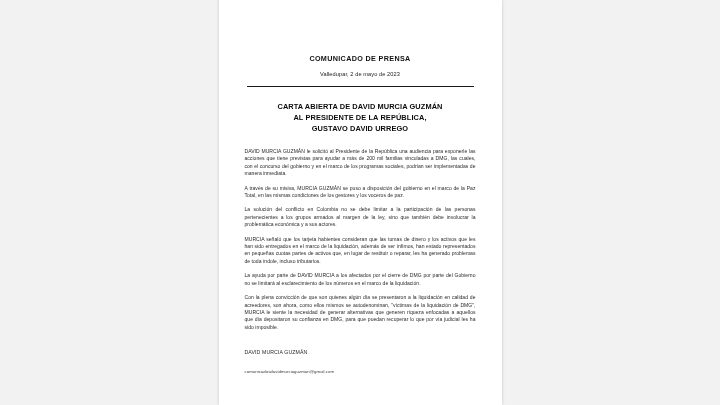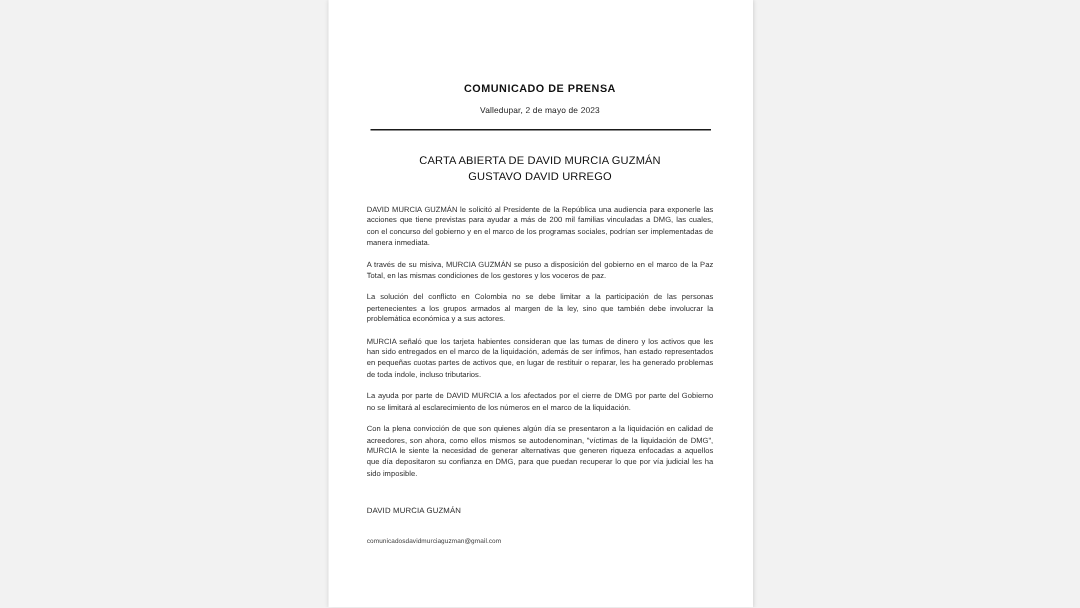--- a/index.html
+++ b/index.html
@@ -52,21 +52,21 @@
 
   .rule {
     border: 0;
     border-top: 0.9px solid #1a1a1a;
     margin: 9px 2px 0 2px;
   }
 
   .letter-heading {
     text-align: center;
     font-size: 7.4px;
-    font-weight: normal;
+    font-weight: bold;
     color: #0b0b0b;
     line-height: 11px;
     margin-top: 14px;
     letter-spacing: 0.1px;
   }
 
   .body-block {
     margin-top: 14px;
   }
 
@@ -100,20 +100,21 @@
   <div class="sheet">
 
     <div class="press-title">COMUNICADO DE PRENSA</div>
 
     <div class="place-date">Valledupar, 2 de mayo de 2023</div>
 
     <hr class="rule">
 
     <div class="letter-heading">
       <div>CARTA ABIERTA DE DAVID MURCIA GUZMÁN</div>
+      <div>AL PRESIDENTE DE LA REPÚBLICA,</div>
       <div>GUSTAVO DAVID URREGO</div>
     </div>
 
     <div class="body-block">
       <p class="para">DAVID MURCIA GUZMÁN le solicitó al Presidente de la República una audiencia para exponerle las acciones que tiene previstas para ayudar a más de 200 mil familias vinculadas a DMG, las cuales, con el concurso del gobierno y en el marco de los programas sociales, podrían ser implementadas de manera inmediata.</p>
       <p class="para">A través de su misiva, MURCIA GUZMÁN se puso a disposición del gobierno en el marco de la Paz Total, en las mismas condiciones de los gestores y los voceros de paz.</p>
       <p class="para">La solución del conflicto en Colombia no se debe limitar a la participación de las personas pertenecientes a los grupos armados al margen de la ley, sino que también debe involucrar la problemática económica y a sus actores.</p>
       <p class="para">MURCIA señaló que los tarjeta habientes consideran que las tumas de dinero y los activos que les han sido entregados en el marco de la liquidación, además de ser ínfimos, han estado representados en pequeñas cuotas partes de activos que, en lugar de restituir o reparar, les ha generado problemas de toda índole, incluso tributarios.</p>
       <p class="para">La ayuda por parte de DAVID MURCIA a los afectados por el cierre de DMG por parte del Gobierno no se limitará al esclarecimiento de los números en el marco de la liquidación.</p>
       <p class="para">Con la plena convicción de que son quienes algún día se presentaron a la liquidación en calidad de acreedores, son ahora, como ellos mismos se autodenominan, "víctimas de la liquidación de DMG", MURCIA le siente la necesidad de generar alternativas que generen riqueza enfocadas a aquellos que día depositaron su confianza en DMG, para que puedan recuperar lo que por vía judicial les ha sido imposible.</p>

